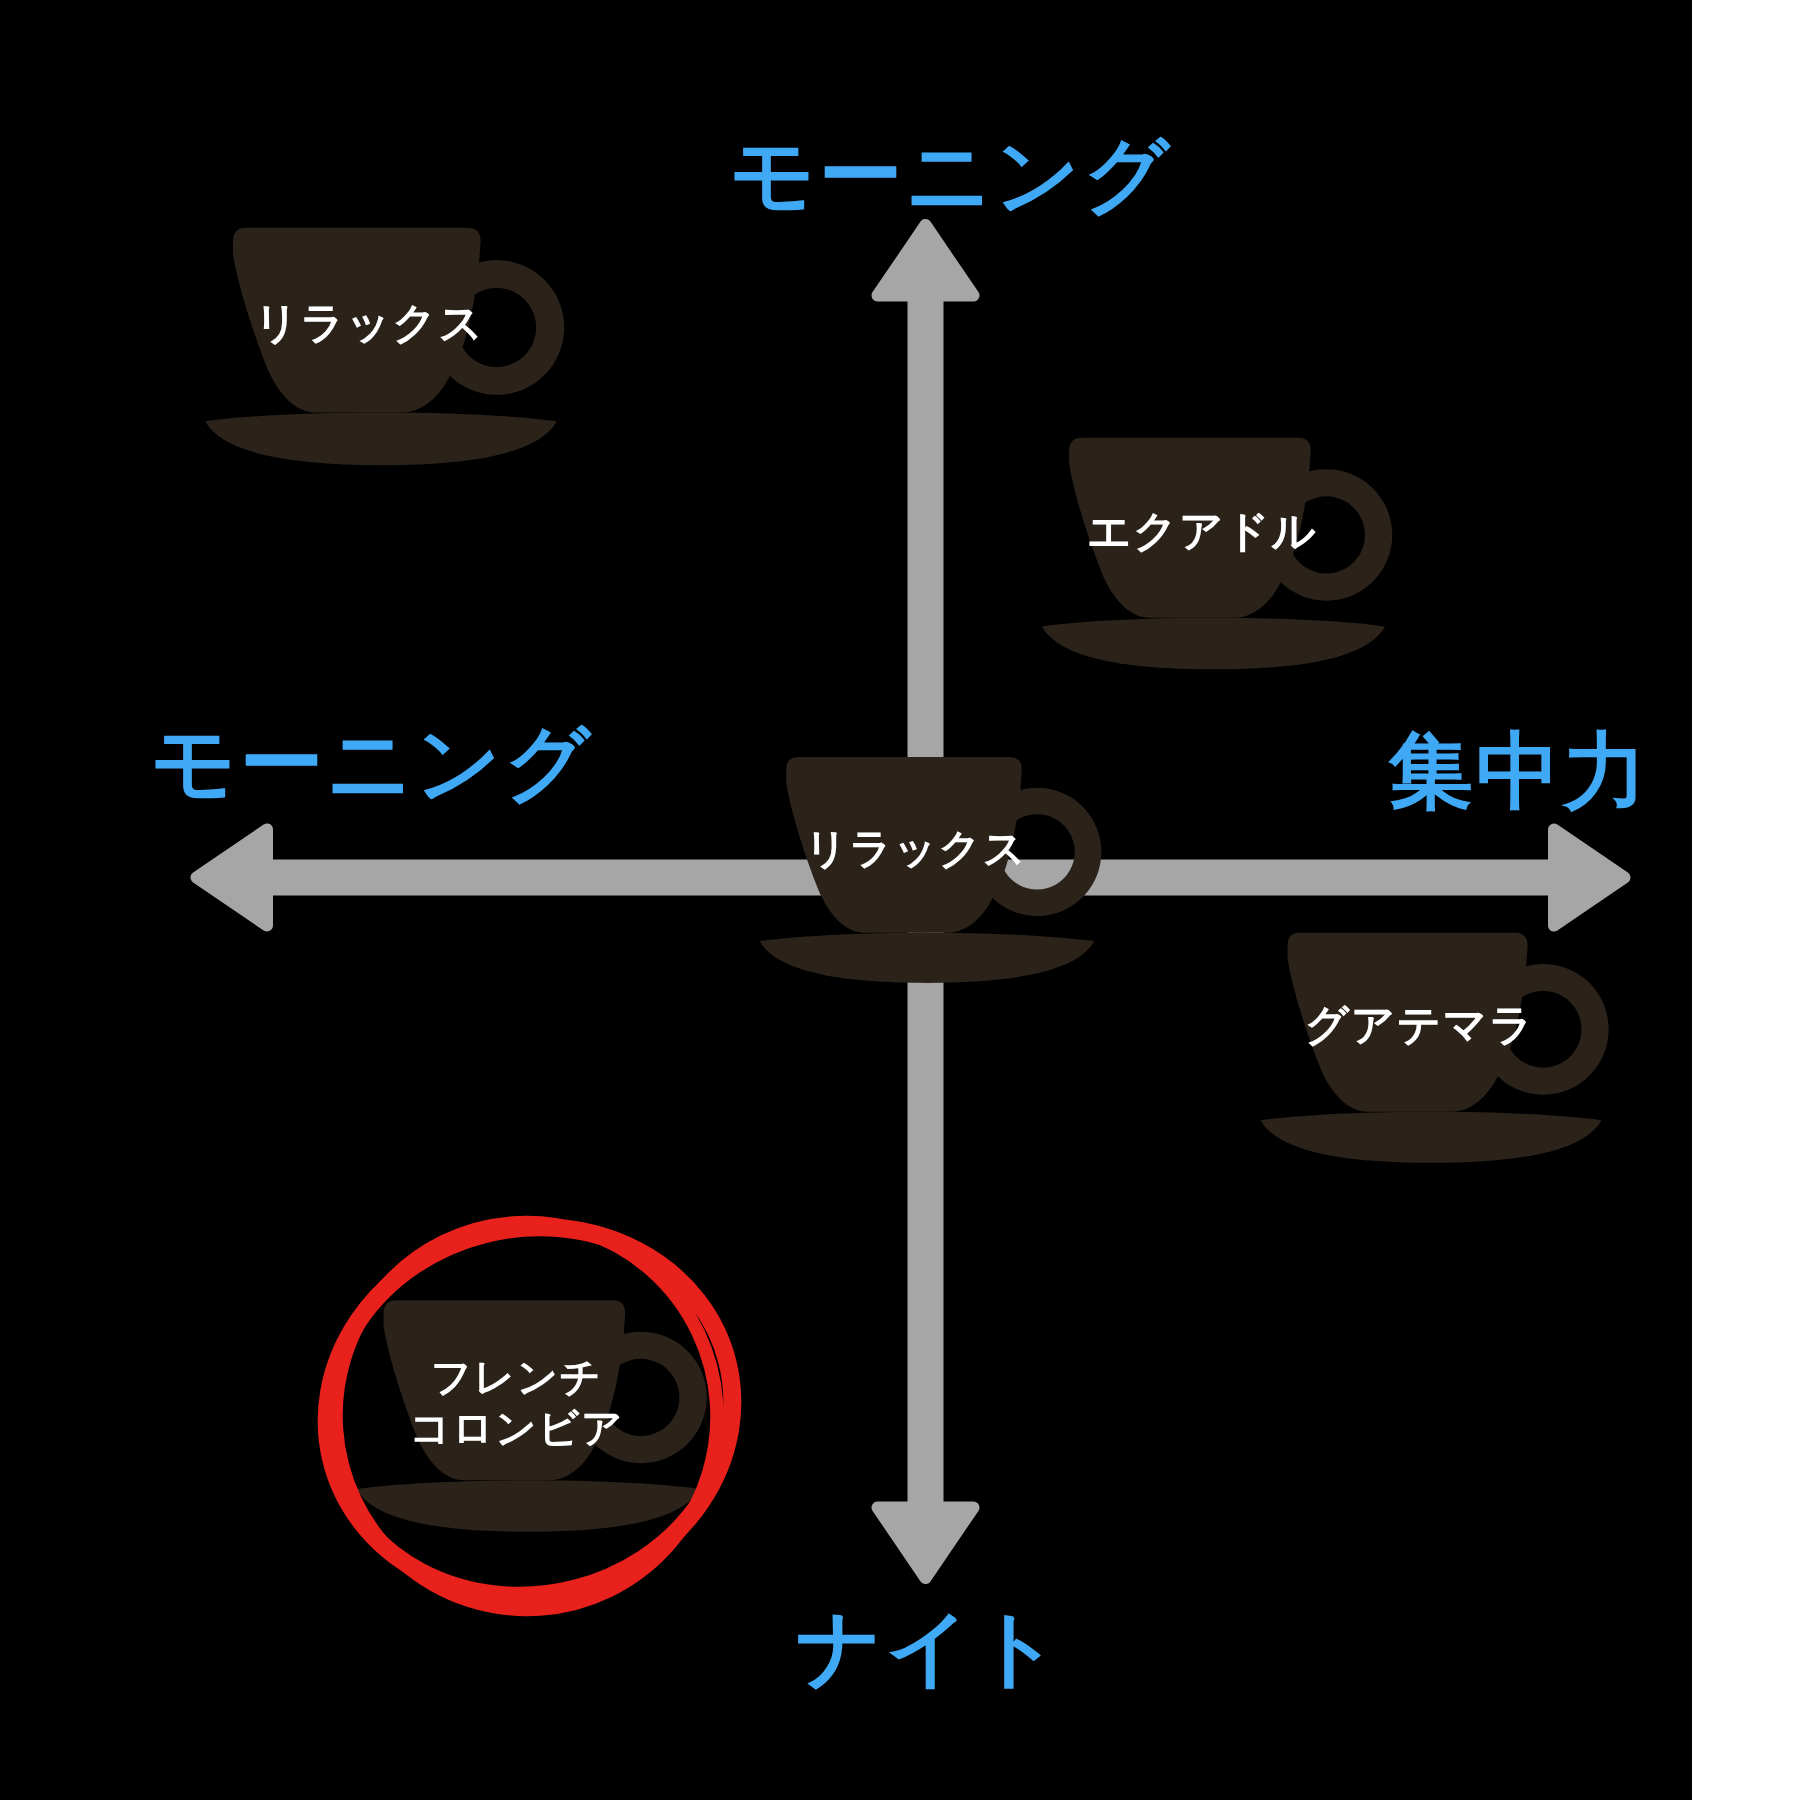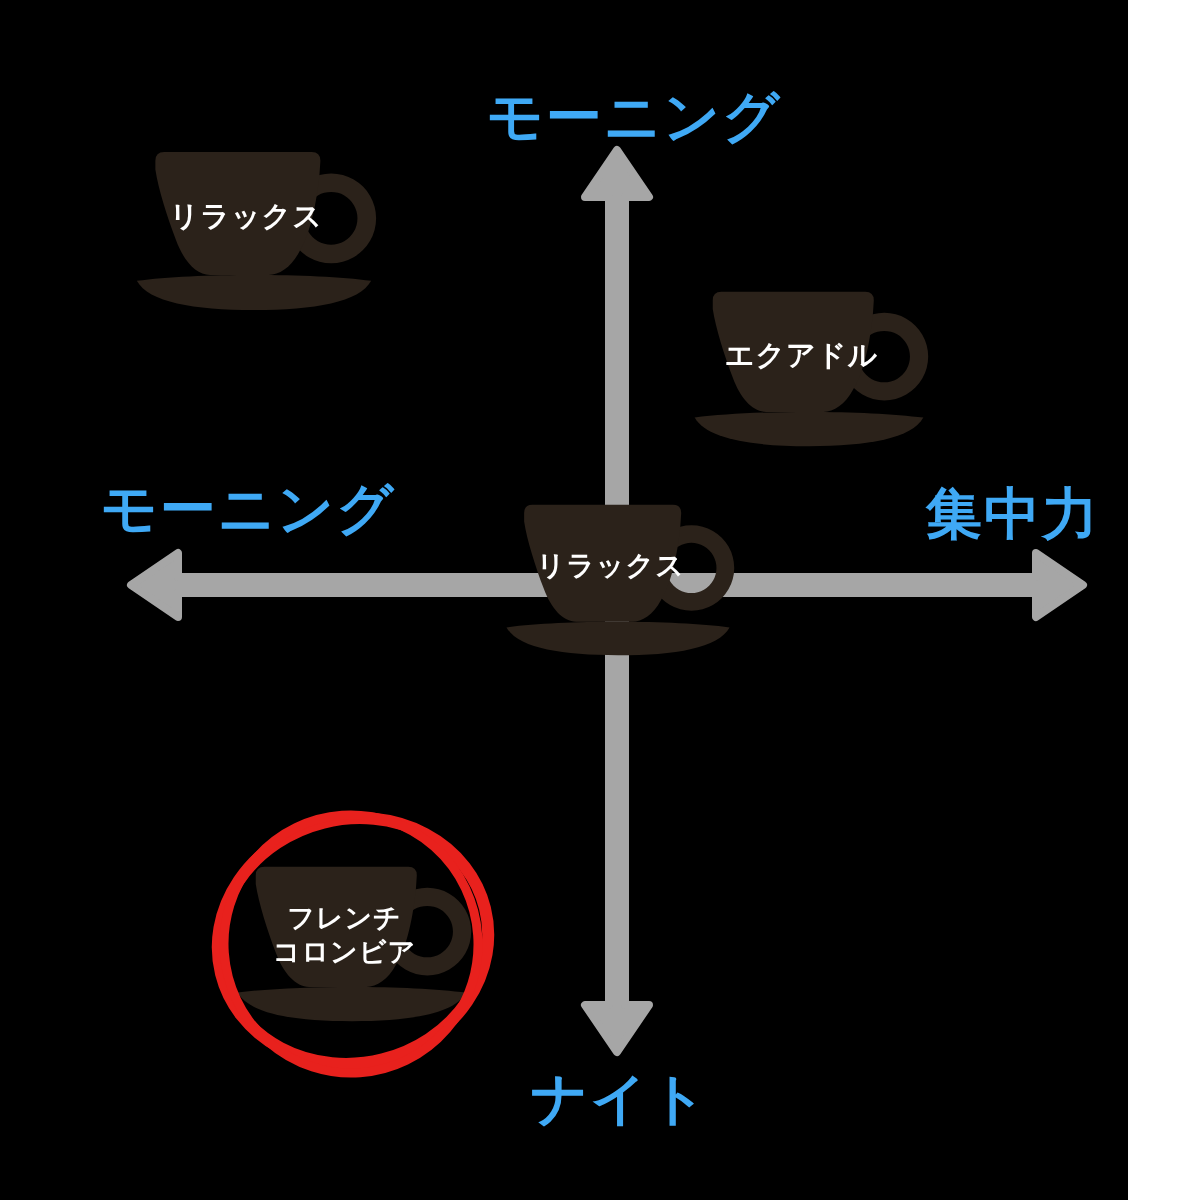--- a/index.html
+++ b/index.html
@@ -90,20 +90,28 @@
 
   <div class="cup" style="left:496px;top:501px;width:244px;height:158px;">
     <svg viewBox="0 0 260 170">
         <use href="#cup-shape" fill="#2b221a"></use>
       </svg>
     <div class="cup-label" style="font-size:28px;">
       <span class="line">リラックス</span>
     </div>
   </div>
 
+  <div class="cup" style="left:830px;top:618px;width:248px;height:161px;">
+    <svg viewBox="0 0 260 170">
+        <use href="#cup-shape" fill="#2b221a"></use>
+      </svg>
+    <div class="cup-label">
+      <span class="line">グアテマラ</span>
+    </div>
+  </div>
 
   <div class="cup" style="left:226px;top:863px;width:252px;height:162px;">
     <svg viewBox="0 0 260 170">
         <use href="#cup-shape" fill="#2b221a"></use>
       </svg>
     <div class="cup-label" style="font-size:27px;top:24%;">
       <span class="line">フレンチ</span>
         <span class="line">コロンビア</span>
     </div>
   </div>

